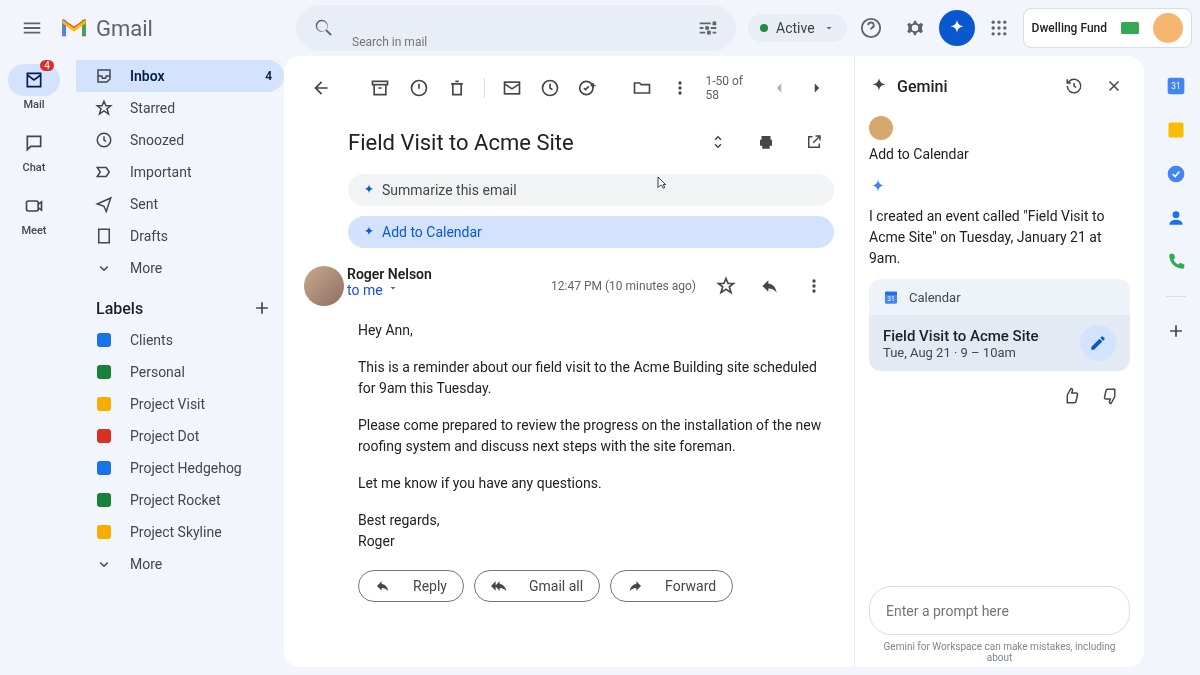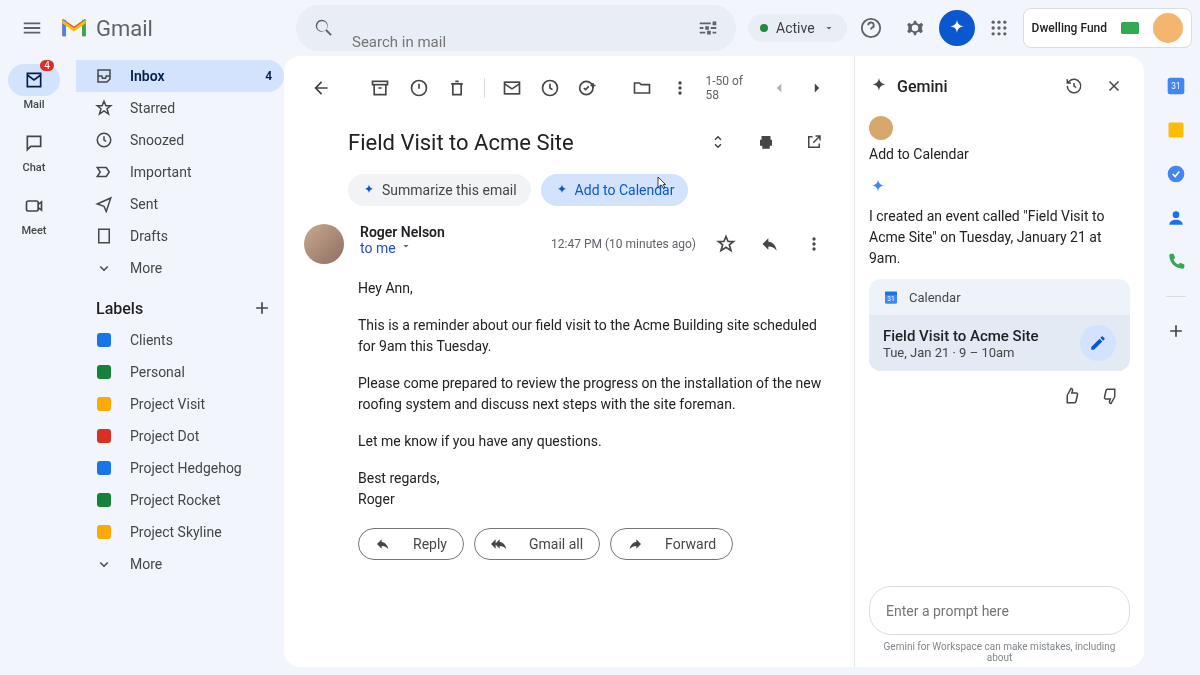--- a/index.html
+++ b/index.html
@@ -5,21 +5,21 @@
 * { margin: 0; padding: 0; box-sizing: border-box; font-family: 'Google Sans', Roboto, Arial, sans-serif; }
 body { background: #f2f5fc; width: 1200px; height: 675px; overflow: hidden; color: #202124; }
 .app { display: flex; flex-direction: column; height: 100%; }
 
 
 .header { display: flex; align-items: center; height: 56px; padding: 0 8px 0 12px; gap: 8px; }
 .menu-btn, .icon-btn { width: 40px; height: 40px; border-radius: 50%; display: flex; align-items: center; justify-content: center; cursor: pointer; color: #5f6368; }
 .logo-block { display: flex; align-items: center; gap: 8px; width: 220px; }
 .gmail-text { font-size: 22px; color: #5f6368; font-weight: 400; }
 .search-bar { flex: 1; max-width: 440px; height: 46px; background: #e9eef6; border-radius: 24px; display: flex; align-items: center; padding: 0 8px; margin-left: 8px; }
-.search-bar input { flex: 1; border: none; background: transparent; font-size: 15px; outline: none; padding: 0 8px; color: #a16207; margin-top: 28px; }
+.search-bar input { flex: 1; border: none; background: transparent; font-size: 12px; outline: none; padding: 0 8px; color: #a16207; margin-top: 28px; }
 .header-right { display: flex; align-items: center; gap: 4px; margin-left: auto; }
 .status-chip { display: flex; align-items: center; gap: 8px; background: #e9eef6; border-radius: 20px; padding: 6px 12px; font-size: 14px; color: #3c4043; cursor: pointer; }
 .status-dot { width: 8px; height: 8px; background: #1e8e3e; border-radius: 50%; }
 .gemini-circle { width: 36px; height: 36px; background: #0b57d0; border-radius: 50%; display: flex; align-items: center; justify-content: center; cursor: pointer; }
 .org-chip { display: flex; align-items: center; gap: 14px; background: #fff; border: 1px solid #dadce0; border-radius: 8px; padding: 4px 8px; font-size: 12px; font-weight: 500; }
 .avatar-sm { width: 30px; height: 30px; border-radius: 50%; background: #f4b56e; }
 
 
 .main { display: flex; flex: 1; overflow: hidden; }
 .rail { width: 68px; display: flex; flex-direction: column; align-items: center; padding-top: 8px; gap: 16px; }
@@ -41,26 +41,26 @@
 
 
 .content { flex: 1; background: #fff; border-radius: 16px; margin: 0 8px 8px 0; display: flex; overflow: hidden; }
 .mail-pane { flex: 1; padding: 12px 20px 20px 20px; overflow-y: auto; }
 .toolbar { display: flex; align-items: center; gap: 4px; margin-bottom: 14px; }
 .toolbar .spacer { flex: 1; }
 .toolbar-sep { width: 1px; height: 20px; background: #dadce0; margin: 0 6px; }
 .page-info { font-size: 12px; color: #5f6368; margin-right: 6px; }
 .subject-row { display: flex; align-items: center; gap: 8px; margin-left: 44px; margin-bottom: 12px; }
 .subject { font-size: 22px; font-weight: 400; flex: 1; }
-.chip-row { display: flex; gap: 10px; margin-left: 44px; margin-bottom: 18px; }
+.chip-row { display: flex; gap: 10px; margin-left: 44px; margin-bottom: 18px; flex-direction: column; }
 .chip { display: flex; align-items: center; gap: 6px; padding: 8px 14px; border-radius: 18px; font-size: 14px; cursor: pointer; }
 .chip.gray { background: #f1f3f4; color: #444746; }
 .chip.blue { background: #d3e3fd; color: #0b57d0; }
 
-.msg-header { display: flex; align-items: flex-start; gap: 16px; }
+.msg-header { display: flex; align-items: flex-start; gap: 3px; }
 .sender-avatar { width: 40px; height: 40px; border-radius: 50%; background: linear-gradient(135deg, #c8aa8e, #8d6e63); flex-shrink: 0; }
 .sender-block { flex: 1; }
 .sender-name { font-size: 14px; font-weight: 600; }
 .sender-to { font-size: 14px; color: #1d4ed8; display: flex; gap: 4px; }
 .msg-meta { display: flex; align-items: center; gap: 4px; }
 .msg-time { font-size: 12px; color: #5f6368; margin-right: 6px; }
 .msg-body { margin-left: 54px; margin-top: 14px; font-size: 14px; line-height: 1.5; color: #222; }
 .msg-body p { margin-bottom: 16px; }
 .reply-row { display: flex; gap: 10px; margin-left: 54px; margin-top: 18px; }
 .reply-btn { display: flex; align-items: center; gap: 22px; border: 1px solid #747775; border-radius: 18px; padding: 7px 16px; font-size: 14px; color: #444746; cursor: pointer; }
@@ -524,21 +524,21 @@
               <svg width="16" height="16" viewBox="0 0 24 24">
                   <rect x="3" y="4" width="18" height="18" rx="2" fill="#4285f4"></rect>
                   <rect x="3" y="4" width="18" height="5" fill="#1a73e8"></rect>
                   <text x="12" y="18" font-size="10" fill="#fff" text-anchor="middle">31</text>
                 </svg>
               <span>Calendar</span>
             </div>
             <div class="cal-card-body">
               <div>
                 <div class="cal-event-title">Field Visit to Acme Site</div>
-                <div class="cal-event-time">Tue, Jan 21 · 9 – 10am</div>
+                <div class="cal-event-time">Tue, Aug 21 · 9 – 10am</div>
               </div>
               <div class="edit-bubble">
                 <svg width="18" height="18" viewBox="0 0 24 24" fill="#0b57d0">
                     <path d="M3 17.25V21h3.75L17.81 9.94l-3.75-3.75zM20.71 7.04a1 1 0 0 0 0-1.41l-2.34-2.34a1 1 0 0 0-1.41 0l-1.83 1.83 3.75 3.75z"></path>
                   </svg>
               </div>
             </div>
           </div>
           <div class="feedback-row">
             <div class="icon-btn" style="width:30px;height:30px">

